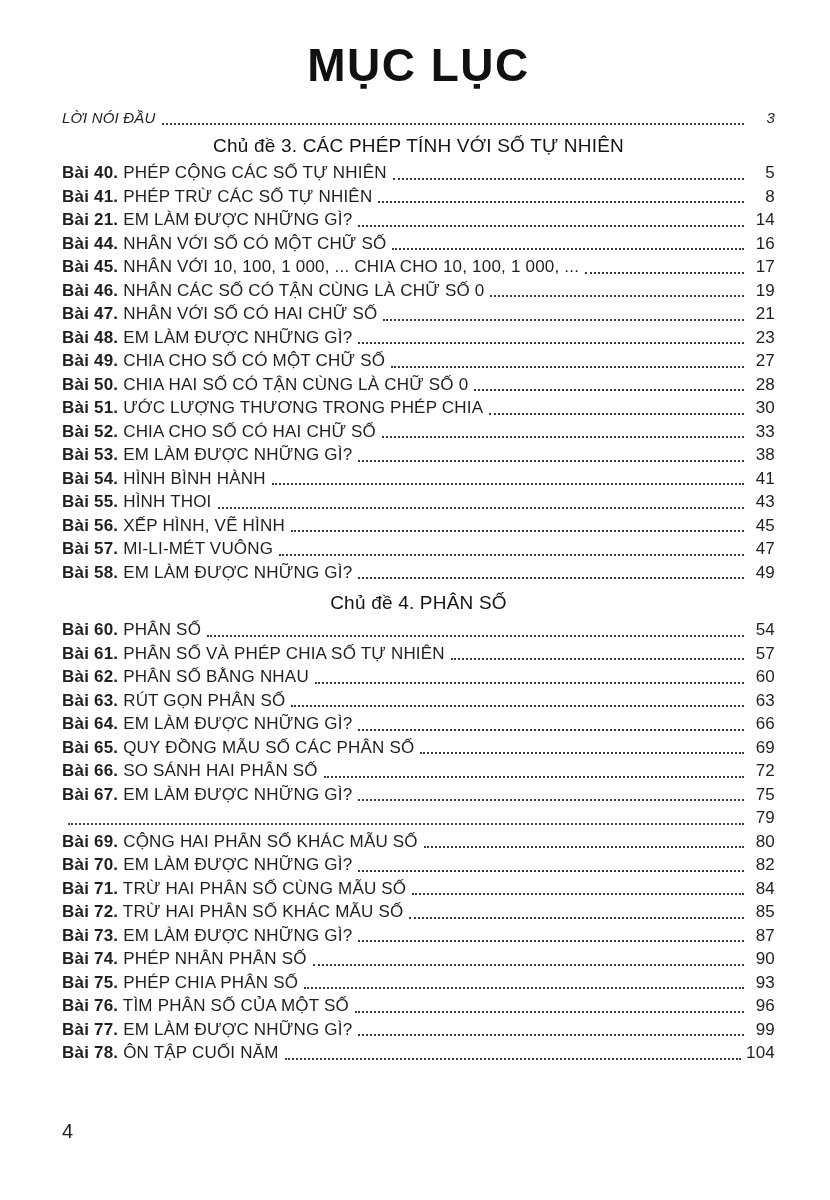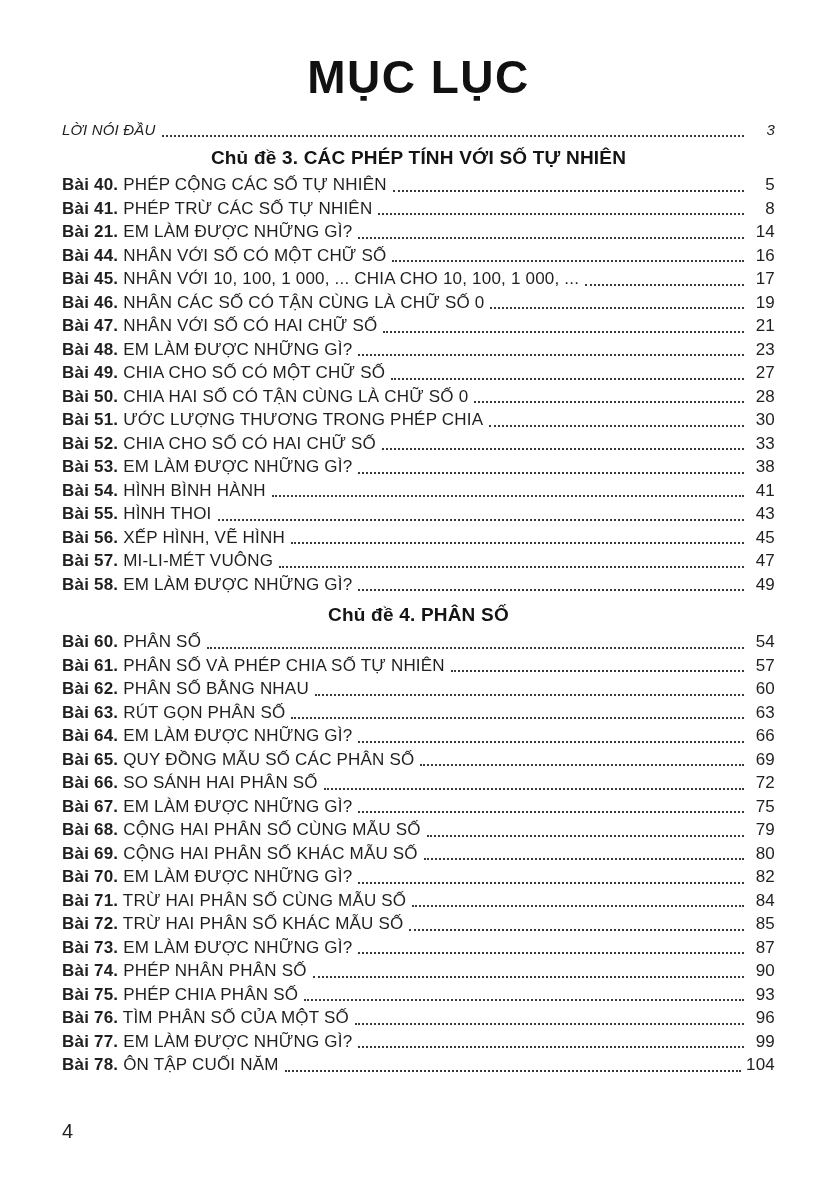--- a/index.html
+++ b/index.html
@@ -7,21 +7,21 @@
     width:830px; height:1200px;
     background:#ffffff;
     font-family:"Liberation Sans", sans-serif;
     color:#1f1f1f;
     -webkit-font-smoothing:antialiased;
   }
   .page {
     position:relative;
     width:830px; height:1200px;
     box-sizing:border-box;
-    padding:52px 55px 0 62px;
+    padding:40px 55px 0 62px;
     background:#ffffff;
     overflow:hidden;
   }
   .title {
     margin:0;
     text-align:center;
     font-size:46px;
     line-height:50px;
     font-weight:800;
     letter-spacing:1.5px;
@@ -51,21 +51,21 @@
   }
   .pnum {
     flex:0 0 auto;
     min-width:26px;
     text-align:right;
   }
   .section-heading {
     height:28px; line-height:28px;
     margin:2px 0 1px;
     text-align:center;
-    font-weight:700;
+    font-weight:400;
     font-size:19px;
     letter-spacing:0.2px;
     color:#141414;
   }
   .section-heading.second { margin-top:5px; }
   .footer {
     position:absolute;
     left:62px; top:1120px;
     font-size:20px;
     color:#222;
@@ -208,21 +208,20 @@
         <span class="label"><span class="prefix">Bài 66.</span> <span>SO SÁNH HAI PHÂN SỐ</span></span>
         <span class="leader"></span>
         <span class="pnum">72</span>
       </div>
       <div class="row">
         <span class="label"><span class="prefix">Bài 67.</span> <span>EM LÀM ĐƯỢC NHỮNG GÌ?</span></span>
         <span class="leader"></span>
         <span class="pnum">75</span>
       </div>
       <div class="row">
-        <span class="label"><span class="prefix">Bài 68.</span> <span>CỘNG HAI PHÂN SỐ CÙNG MẪU SỐ</span></span>
         <span class="leader"></span>
         <span class="pnum">79</span>
       </div>
       <div class="row">
         <span class="label"><span class="prefix">Bài 69.</span> <span>CỘNG HAI PHÂN SỐ KHÁC MẪU SỐ</span></span>
         <span class="leader"></span>
         <span class="pnum">80</span>
       </div>
       <div class="row">
         <span class="label"><span class="prefix">Bài 70.</span> <span>EM LÀM ĐƯỢC NHỮNG GÌ?</span></span>

